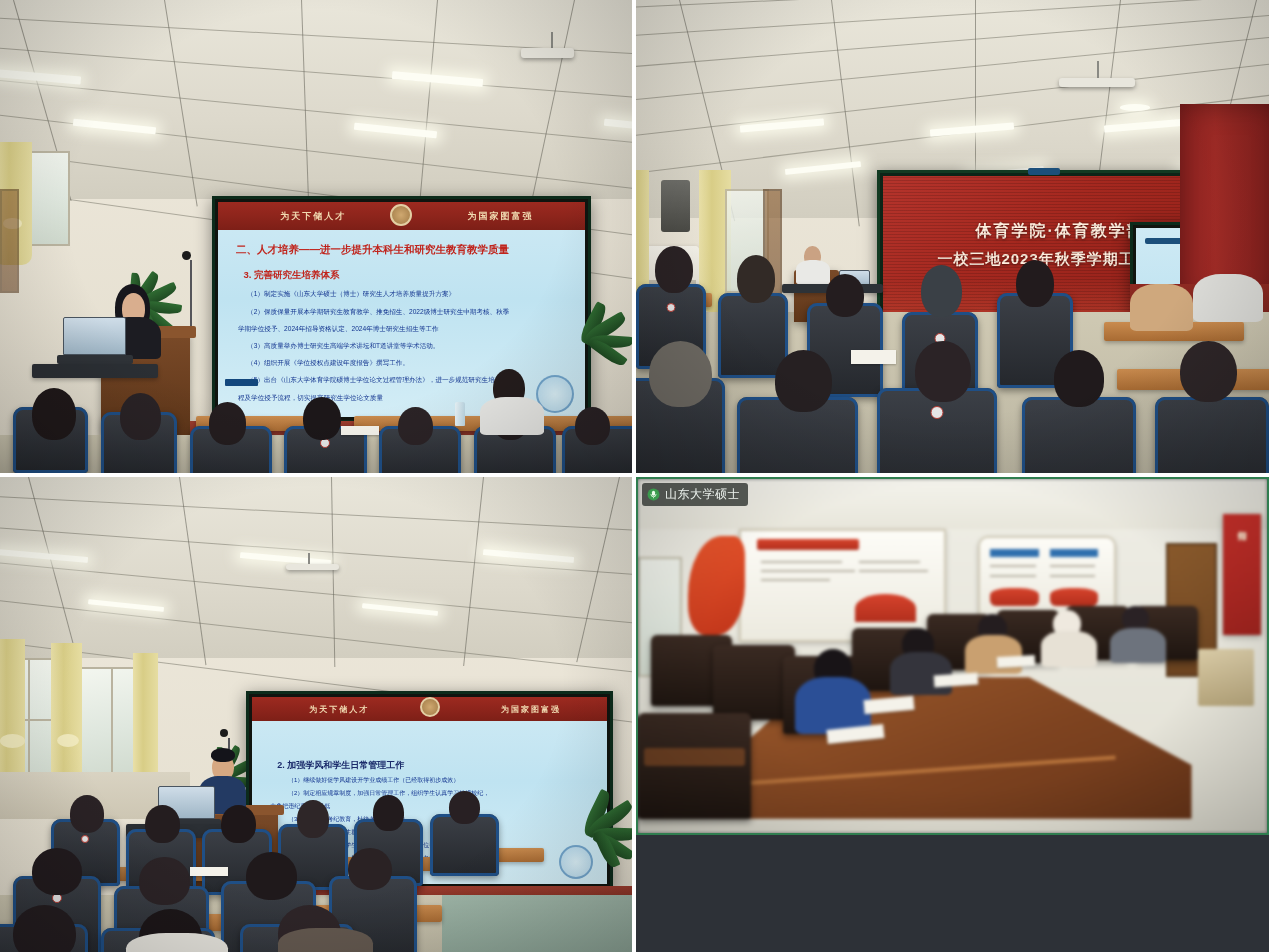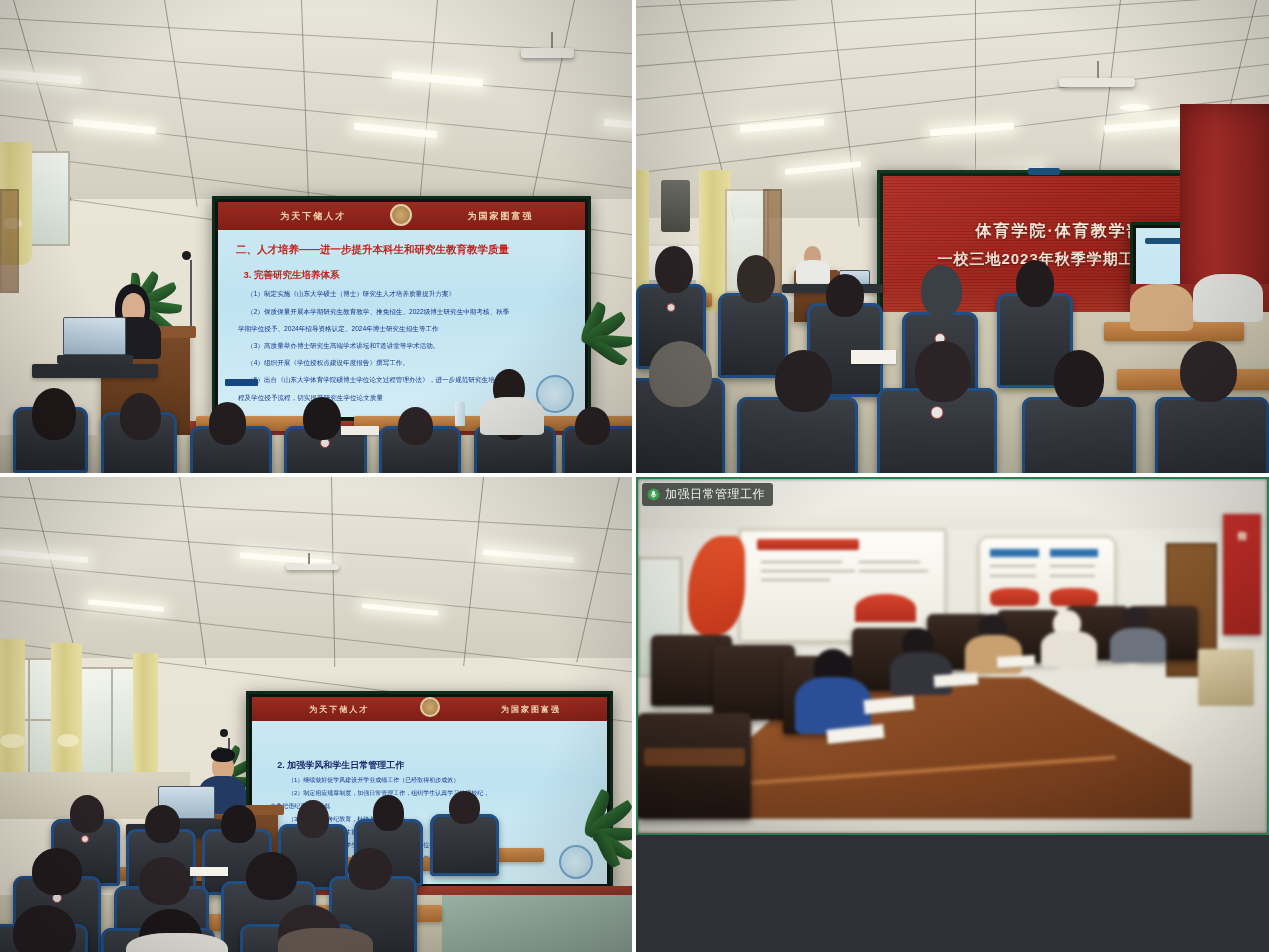--- a/index.html
+++ b/index.html
@@ -646,19 +646,19 @@
         </div>
         <div class="vc-blur"></div>
 
         <div class="vc-label">
           <svg class="mic-ic" viewBox="0 0 24 24" fill="#4fbf63" aria-hidden="true">
             <circle cx="12" cy="12" r="11" fill="#3a9b4d"></circle>
             <rect x="9.2" y="5" width="5.6" height="9.2" rx="2.8" fill="#eafbe9"></rect>
             <path d="M7.2 11.6a4.8 4.8 0 0 0 9.6 0" stroke="#eafbe9" stroke-width="1.5" fill="none" stroke-linecap="round"></path>
             <rect x="11.4" y="16" width="1.2" height="3" fill="#eafbe9"></rect>
           </svg>
-          <span class="nm">加强日常管理工作</span>
+          <span class="nm">山东大学硕士</span>
         </div>
       </div>
     </div>
   </div>
 
 </div>
 
 </body></html>

